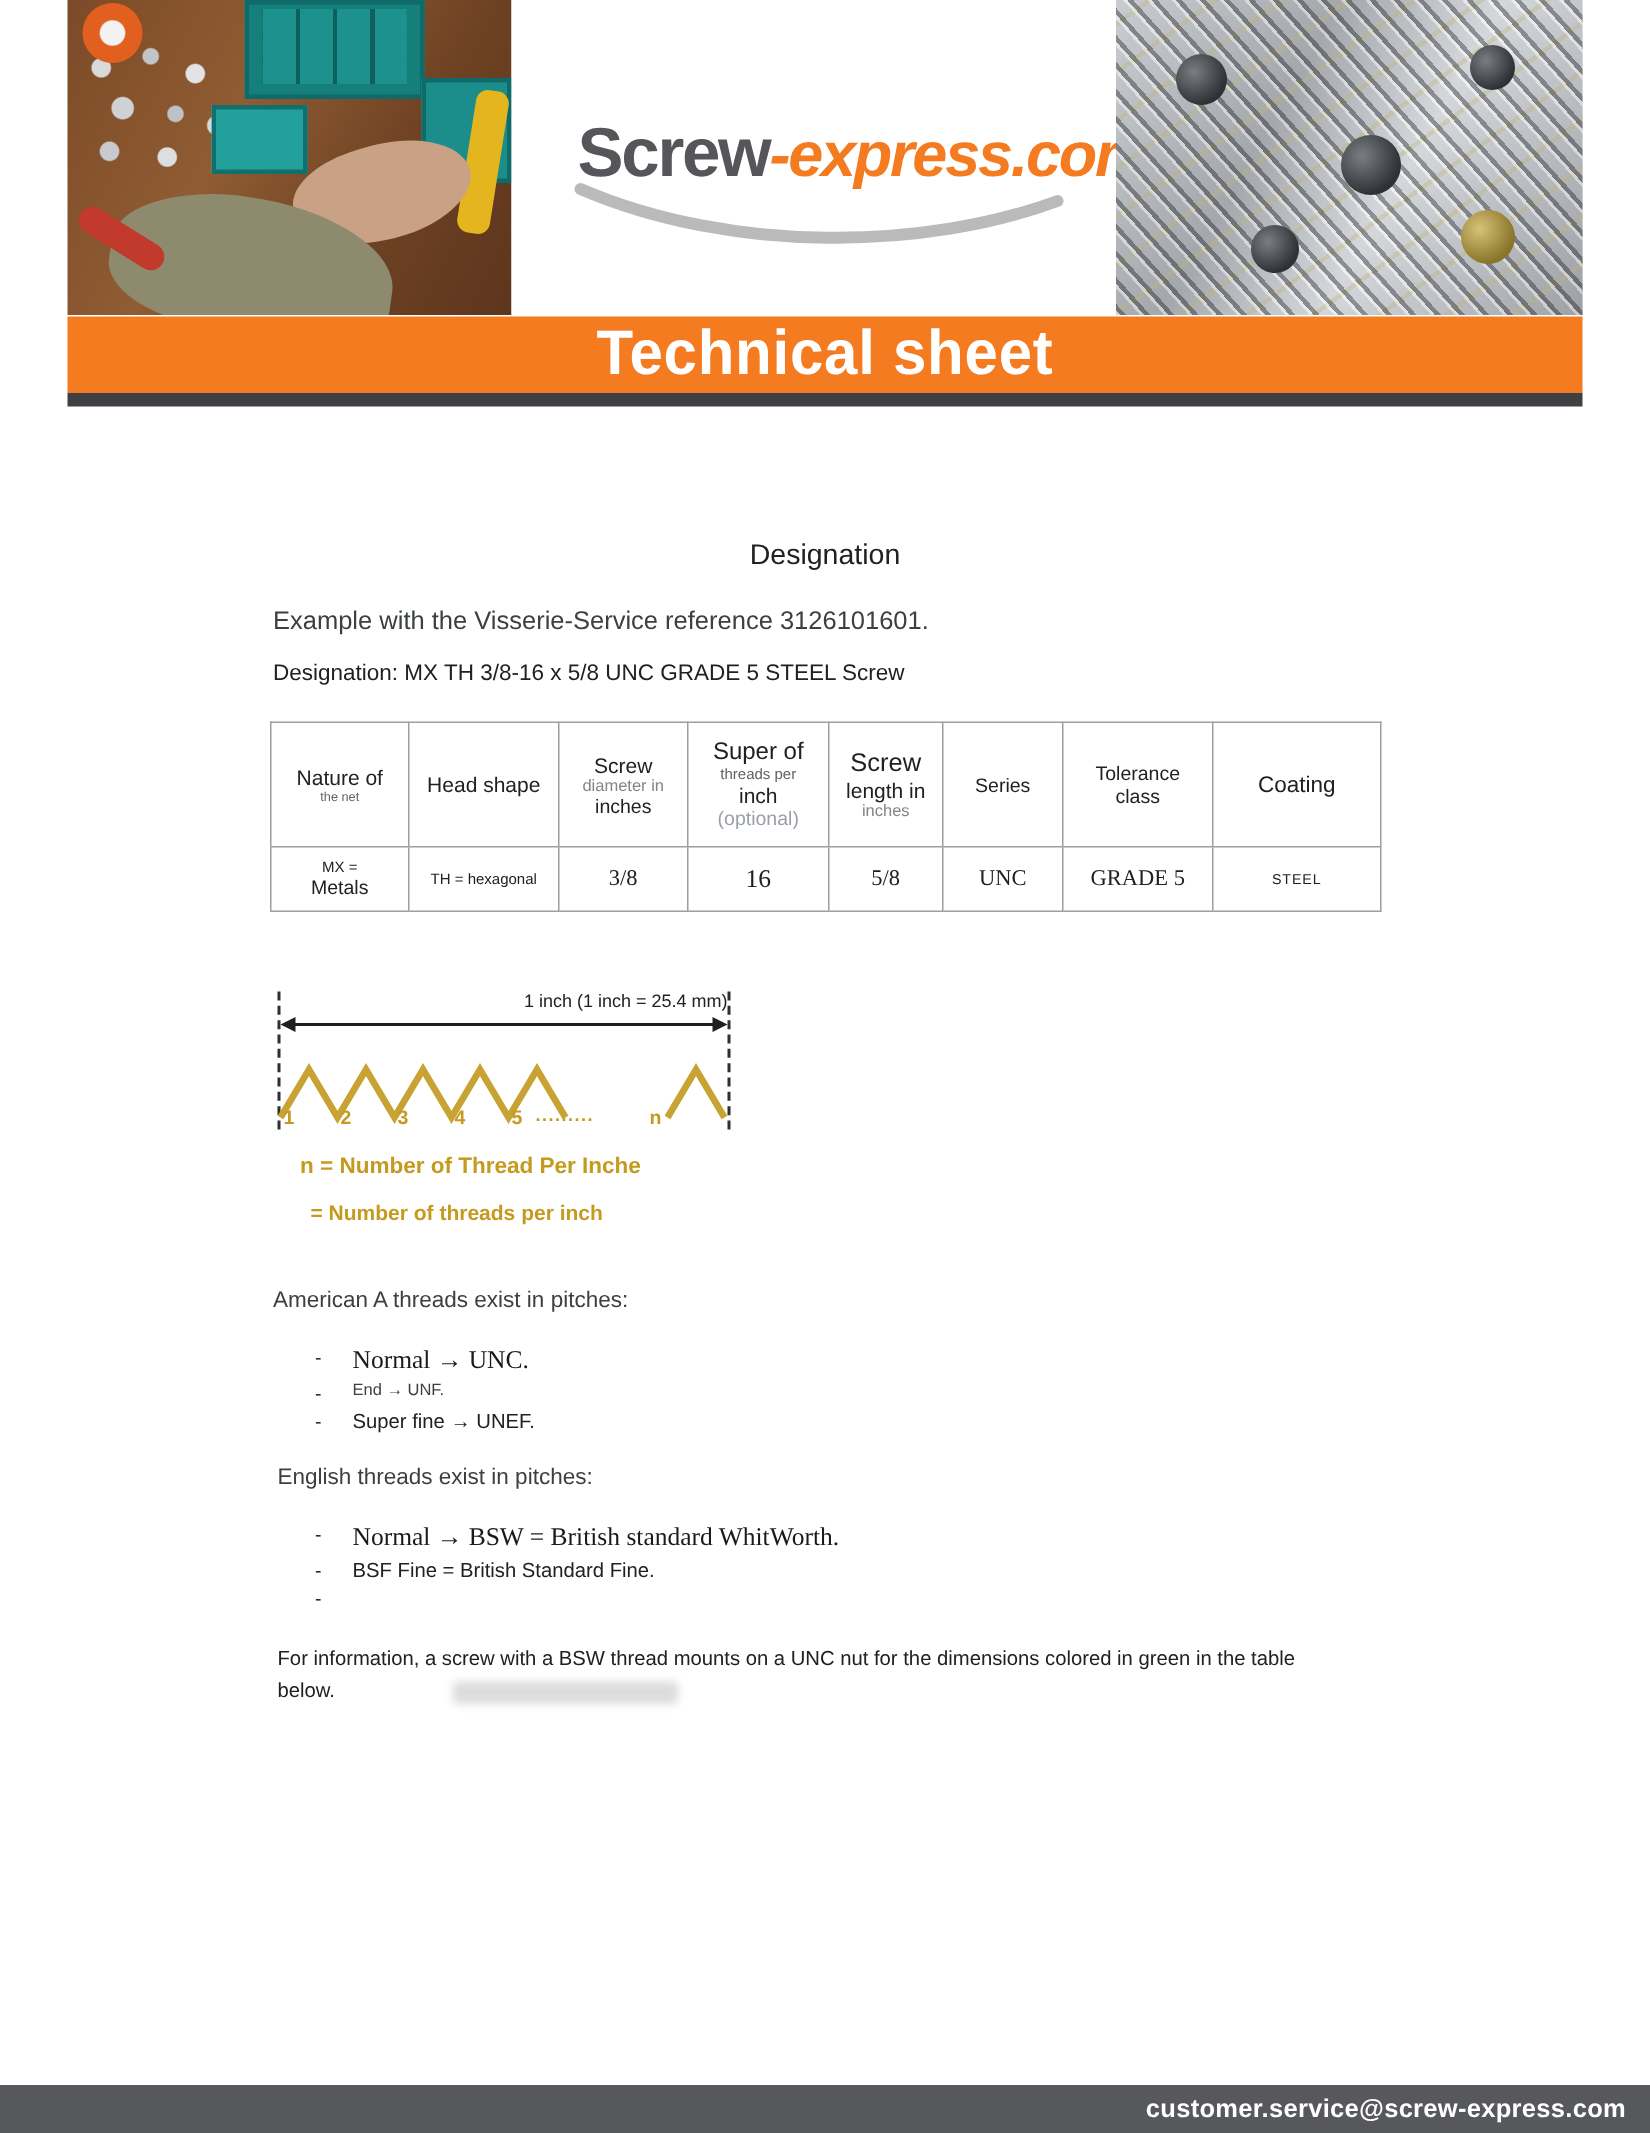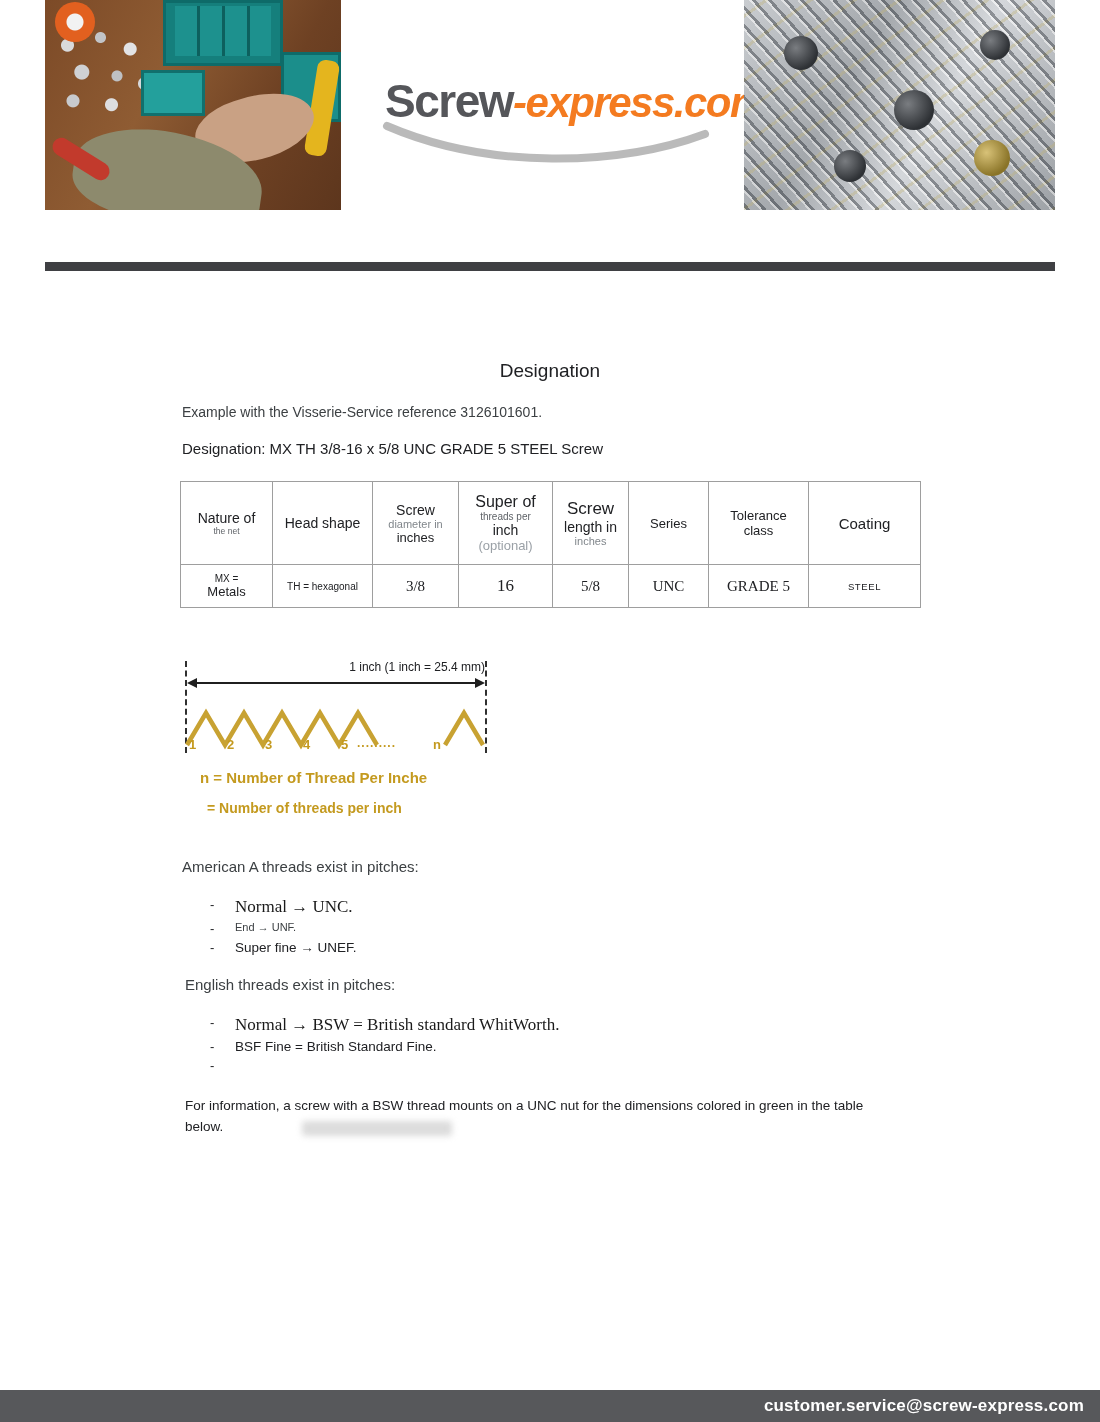--- a/index.html
+++ b/index.html
@@ -53,21 +53,21 @@
   .logo-express { font-size:42px; font-weight:bold; font-style:italic; color:#f47b20; letter-spacing:-1.5px; }
   .swoosh { position:absolute; left:38px; top:120px; }
 
   .banner { position:absolute; left:45px; top:211px; width:1010px; height:51px; background:#f47b20;
     display:flex; align-items:center; justify-content:center; }
   .banner-title { font-size:40px; font-weight:800; color:#ffffff; letter-spacing:.5px; transform:scaleY(1.05); }
   .banner-strip { position:absolute; left:45px; top:262px; width:1010px; height:9px; background:#3f4043; }
 
   
   .doc-title { position:absolute; top:360px; left:0; width:1100px; text-align:center; font-size:19px; color:#202124; }
-  .example-line { position:absolute; top:404px; left:182px; font-size:14px; color:#3c4043; }
+  .example-line { position:absolute; top:404px; left:182px; font-size:17px; color:#3c4043; }
   .designation-line { position:absolute; top:440px; left:182px; font-size:15px; color:#202124; }
 
   table.spec { position:absolute; top:481px; left:180px; width:740px; border-collapse:collapse; table-layout:fixed; }
   table.spec td { border:1px solid #9e9e9e; text-align:center; vertical-align:middle; padding:2px; }
   tr.hrow td { height:78px; }
   tr.drow td { height:38px; }
   .th-main { font-size:14px; color:#202124; }
   .th-big  { font-size:16px; color:#202124; }
   .th-bigger { font-size:17px; color:#202124; }
   .th-sub  { font-size:11px; color:#80868b; }
@@ -149,20 +149,23 @@
   </div>
 
   <div class="photo photo-right">
     <div class="shape pr-head pr-h1"></div>
     <div class="shape pr-head pr-h2"></div>
     <div class="shape pr-head pr-h3"></div>
     <div class="shape pr-head pr-h4"></div>
     <div class="shape pr-head pr-h5"></div>
   </div>
 
+  <div class="banner">
+    <span class="banner-title">Technical sheet</span>
+  </div>
   <div class="banner-strip"></div>
 
   <div class="doc-title">Designation</div>
   <div class="example-line">Example with the Visserie-Service reference 3126101601.</div>
   <div class="designation-line">Designation: MX TH 3/8-16 x 5/8 UNC GRADE 5 STEEL Screw</div>
 
   <table class="spec">
     <colgroup>
       <col style="width:92px">
         <col style="width:100px">

